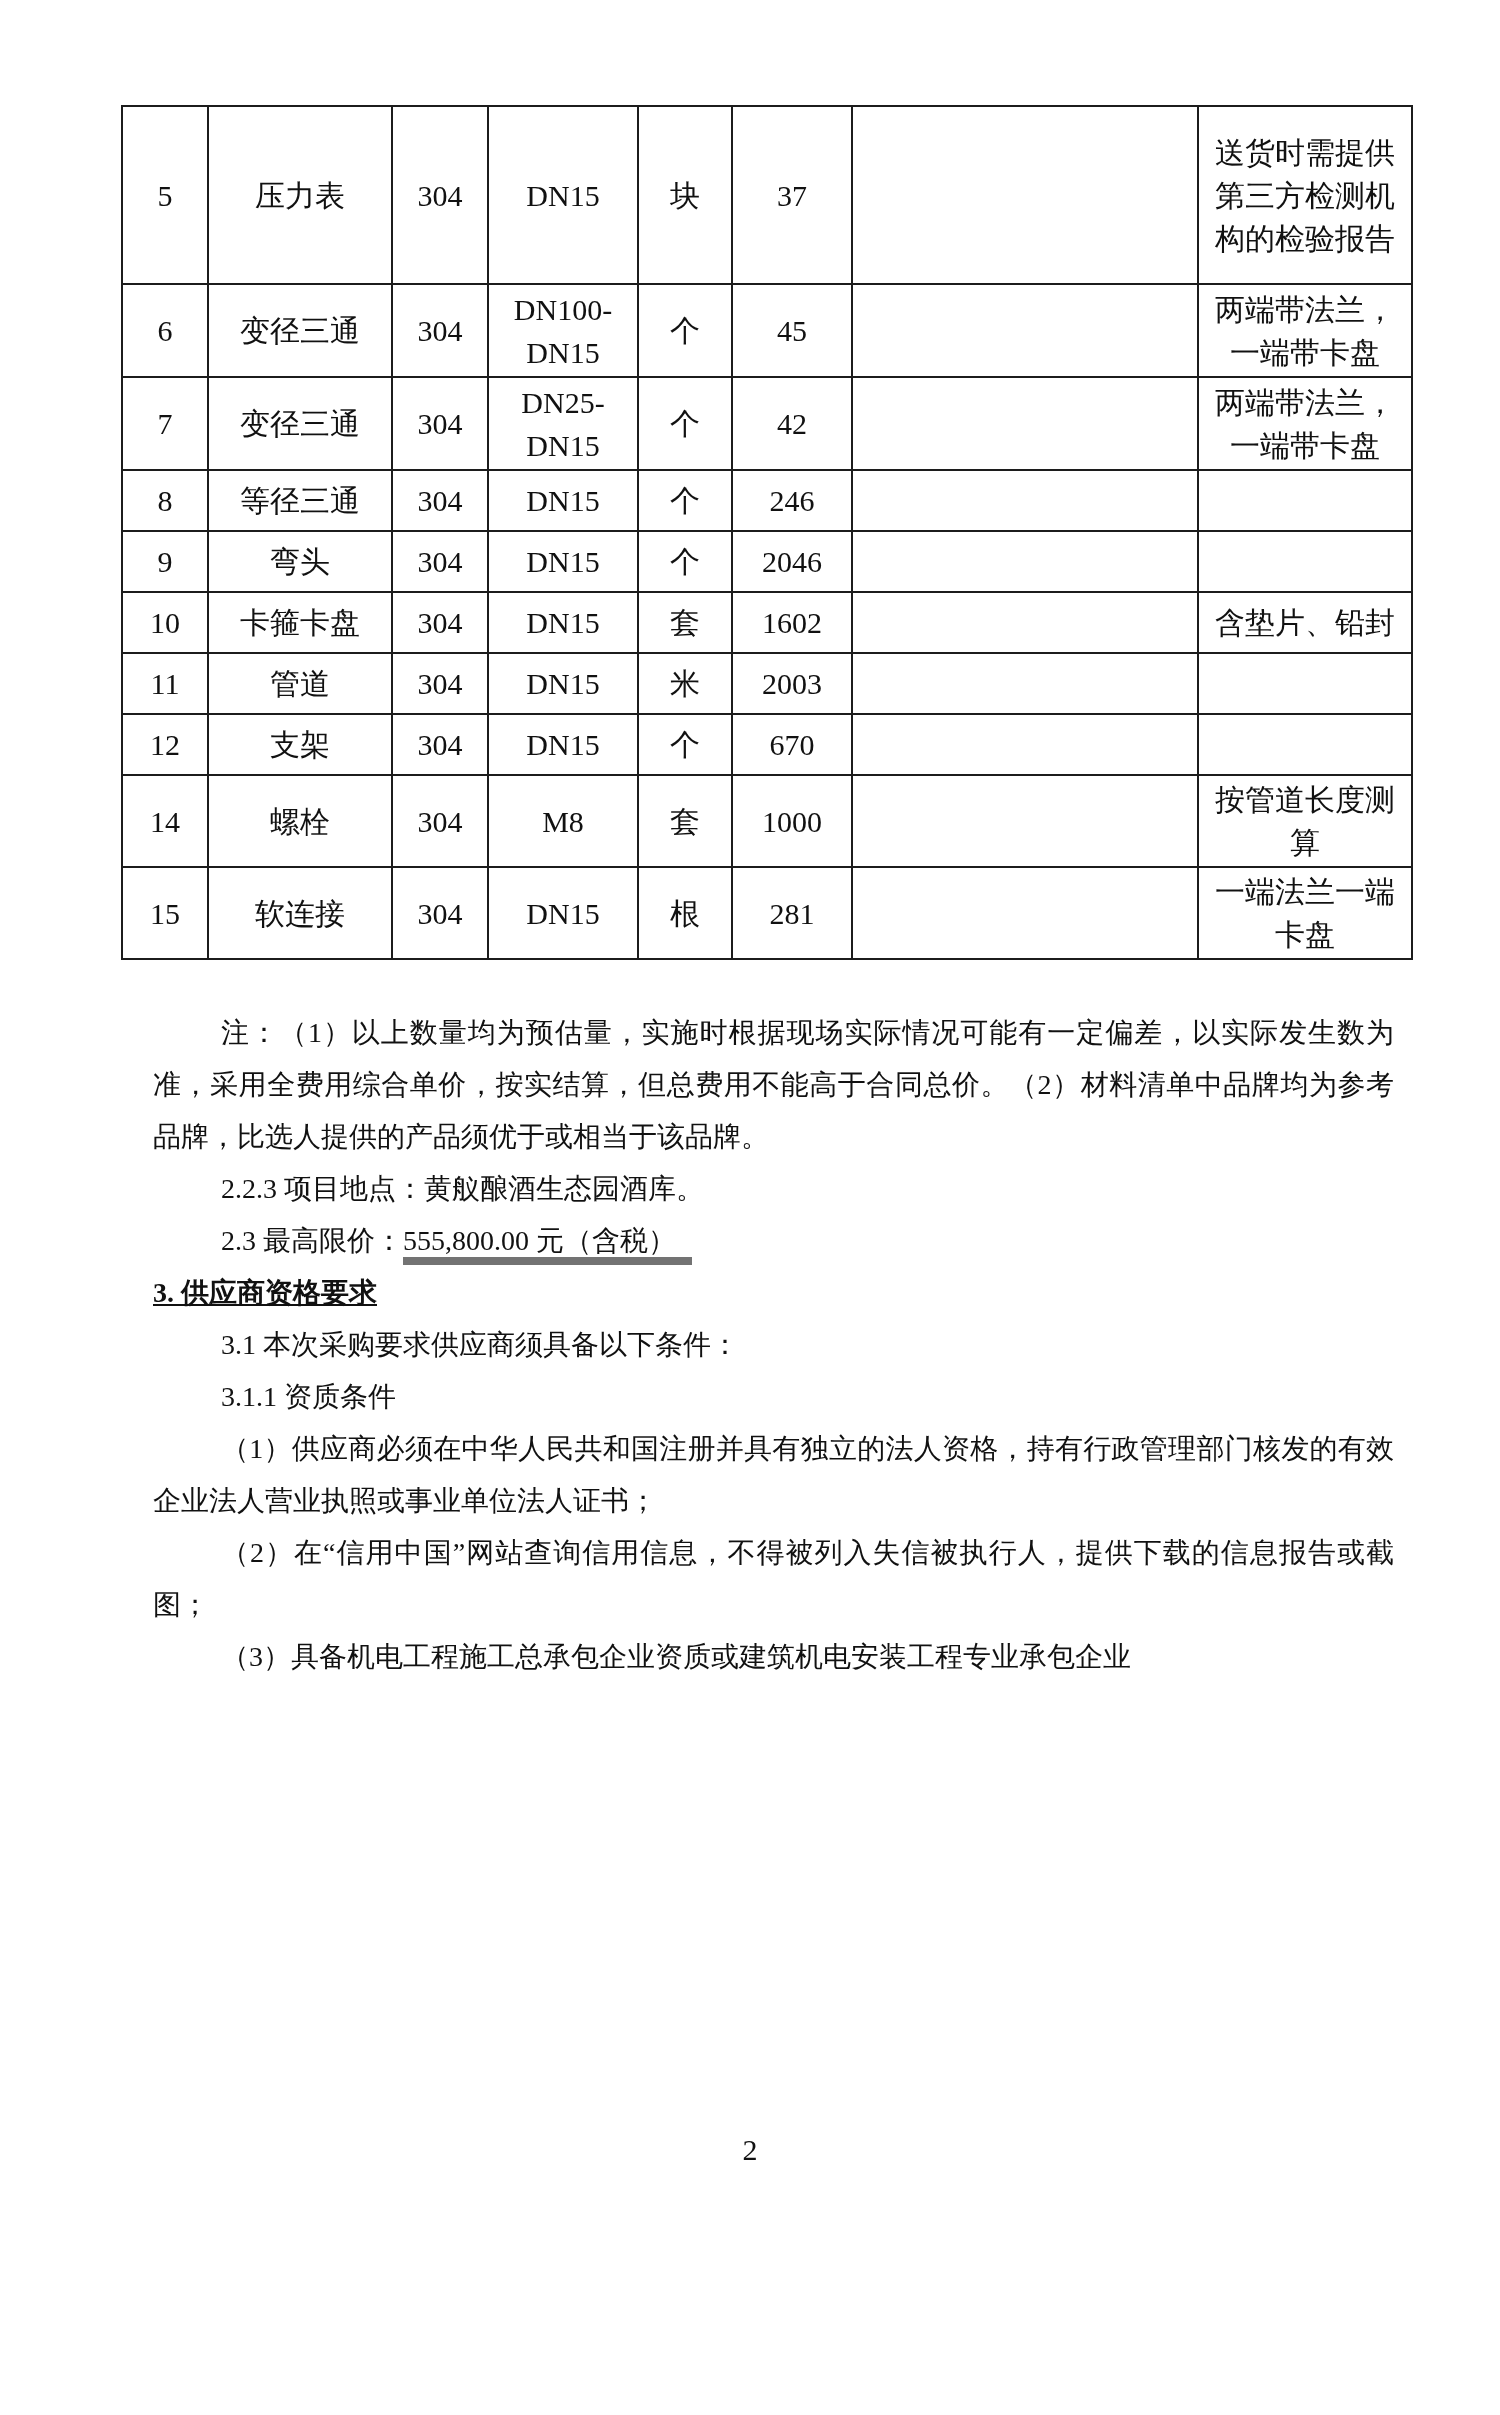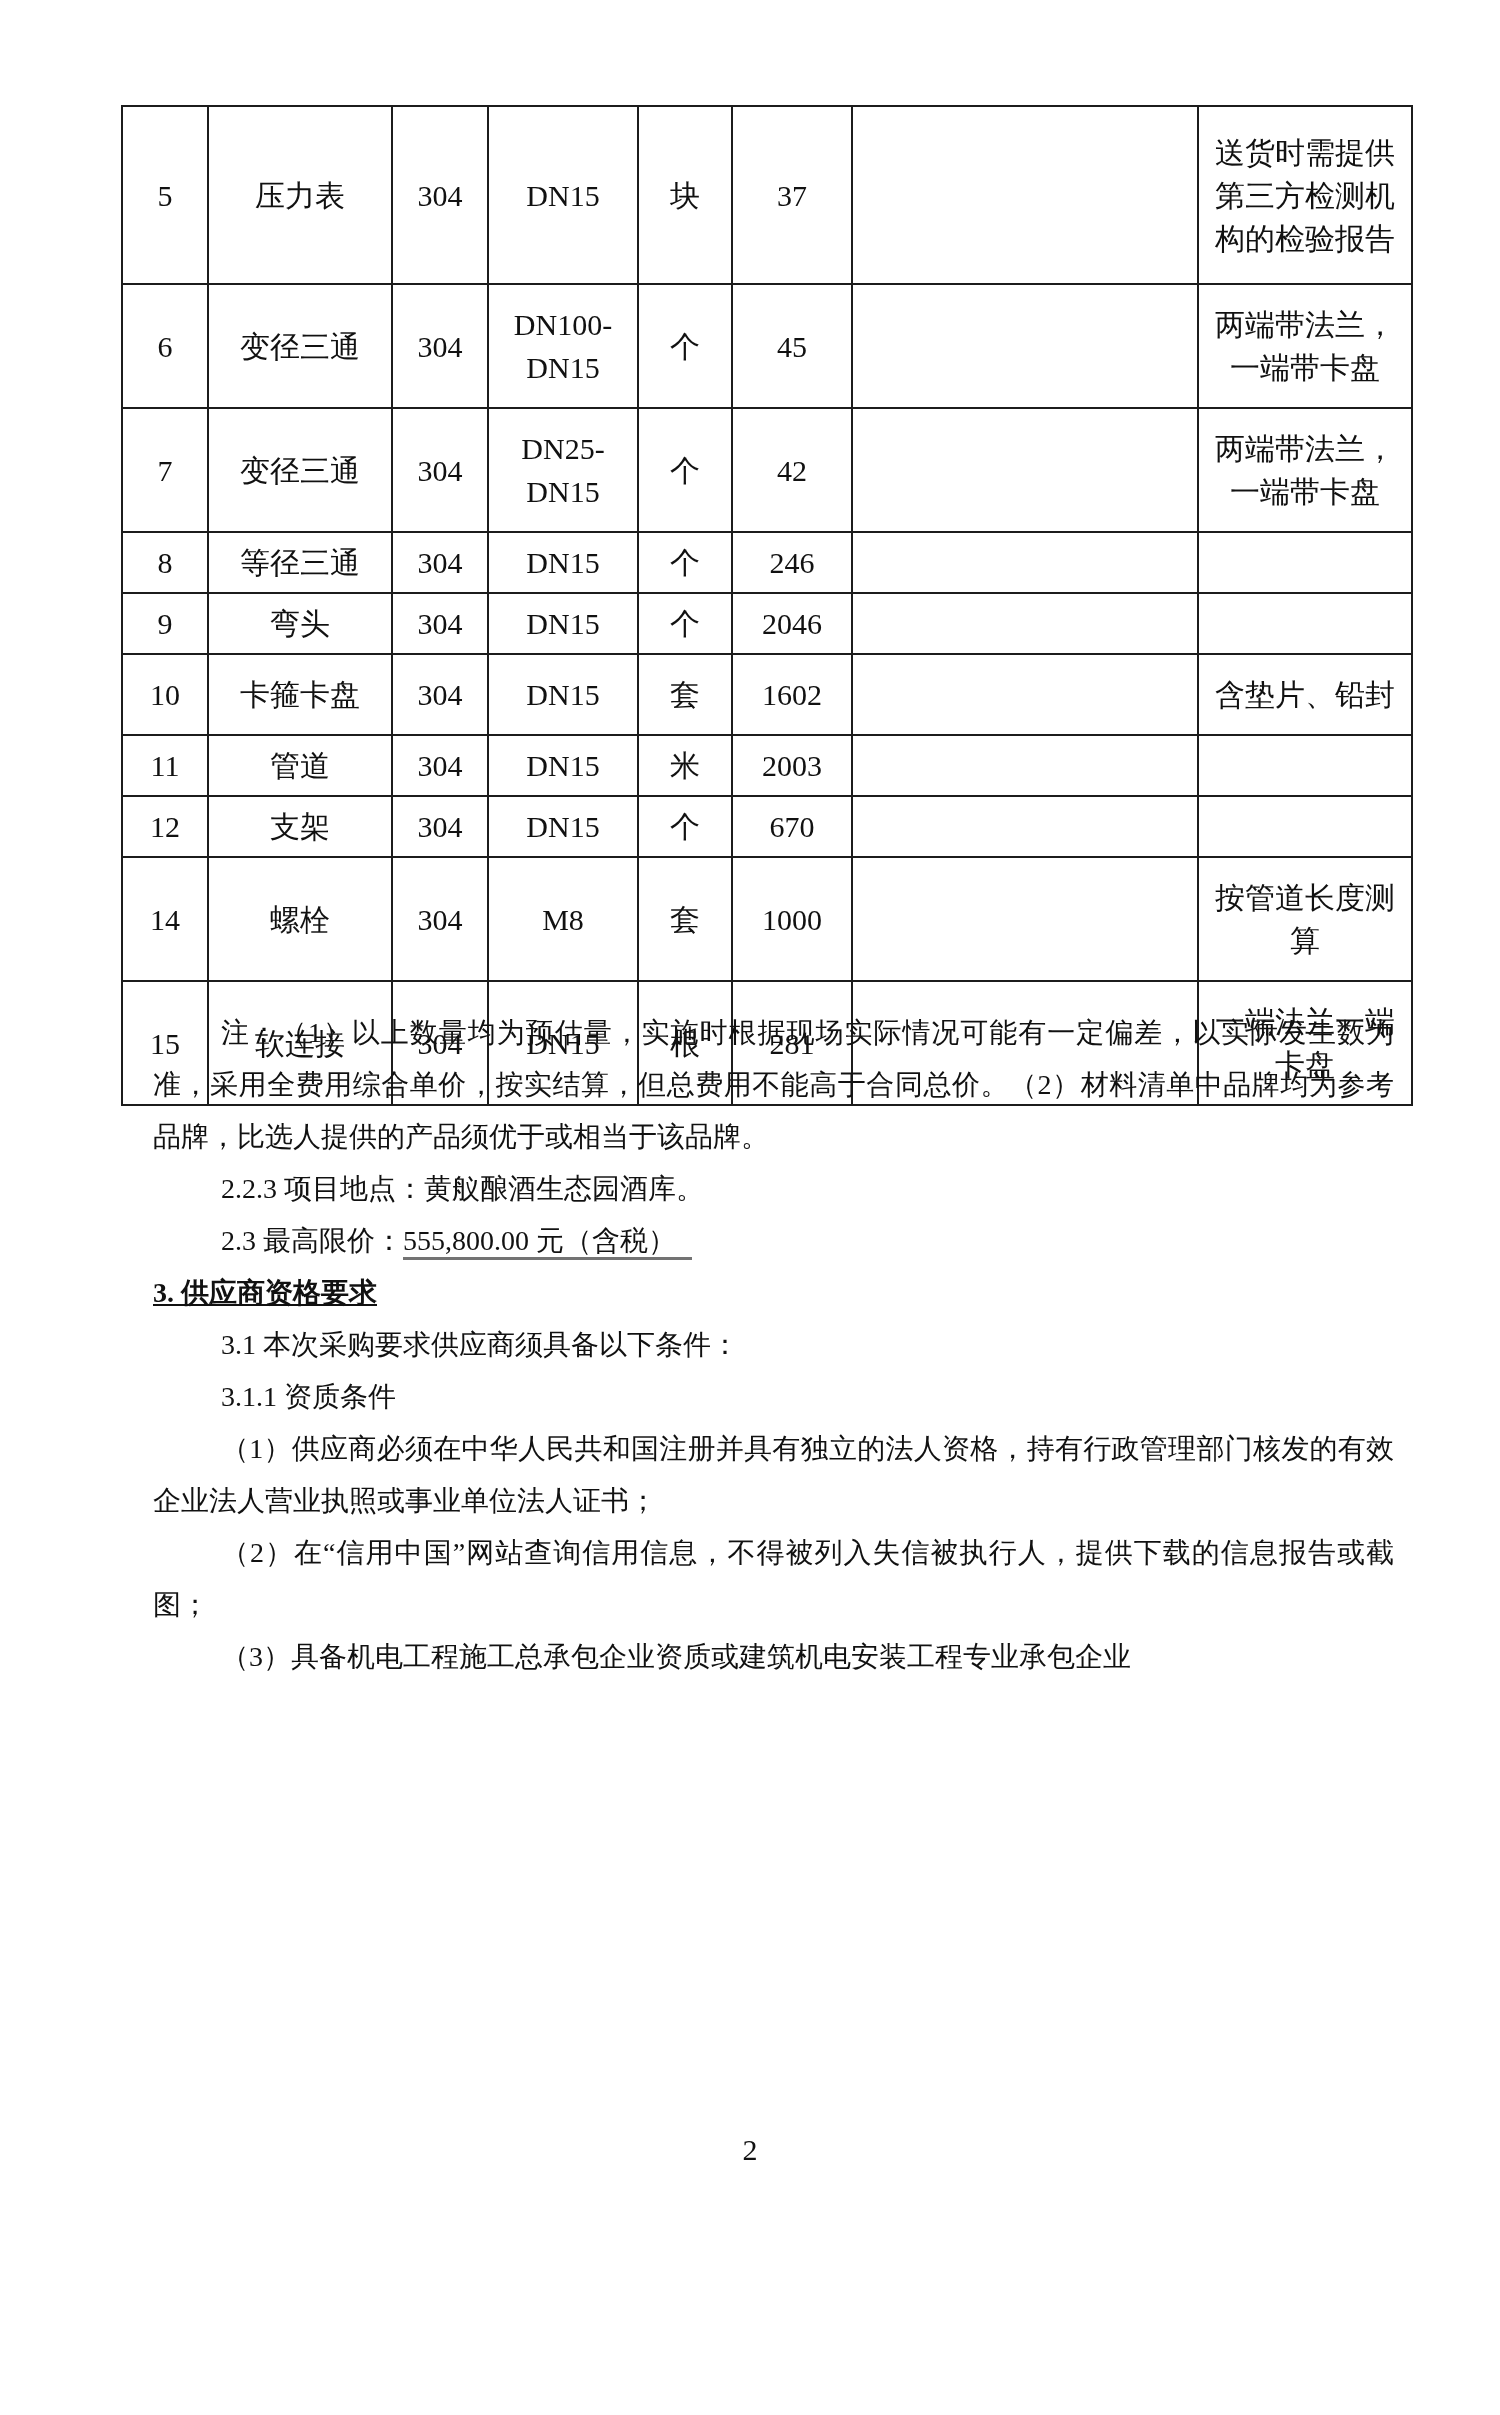--- a/index.html
+++ b/index.html
@@ -30,21 +30,21 @@
   table.materials td {
     border: 2px solid #1c1c1c;
     text-align: center;
     vertical-align: middle;
     padding: 2px 12px;
     line-height: 43px;
     overflow: hidden;
     word-wrap: break-word;
   }
   table.materials td.remark {
-    padding: 18px 16px;
+    padding: 2px 16px;
     margin-left: 20px;
   }
   tr.rh-a { height: 178px; }
   tr.rh-b { height: 93px; }
   tr.rh-c { height: 61px; }
   tr.rh-d { height: 70px; }
 
   
   .body-text {
     position: absolute;
@@ -59,21 +59,21 @@
   .body-text p {
     margin: 0;
     text-indent: 68px;
   }
   .body-text p.heading {
     text-indent: 0;
     font-weight: bold;
     text-decoration: underline;
   }
   .underlined {
-    border-bottom: 3px solid #737373;
+    border-bottom: 8px solid #737373;
     padding-right: 16px;
     padding-bottom: 1px;
   }
 
   
   .page-number {
     position: absolute;
     top: 2128px;
     left: 0;
     width: 100%;

